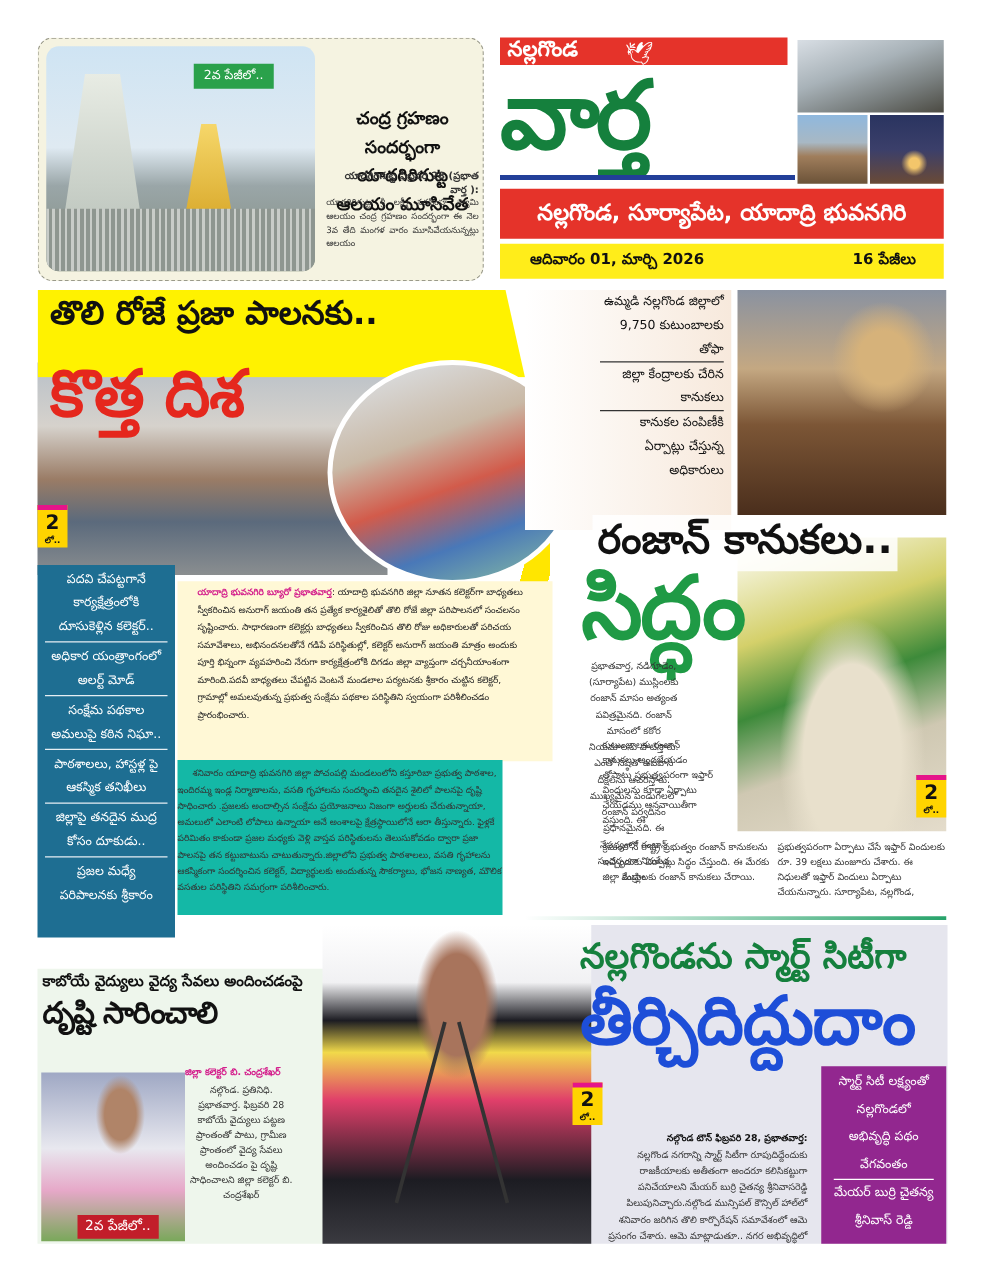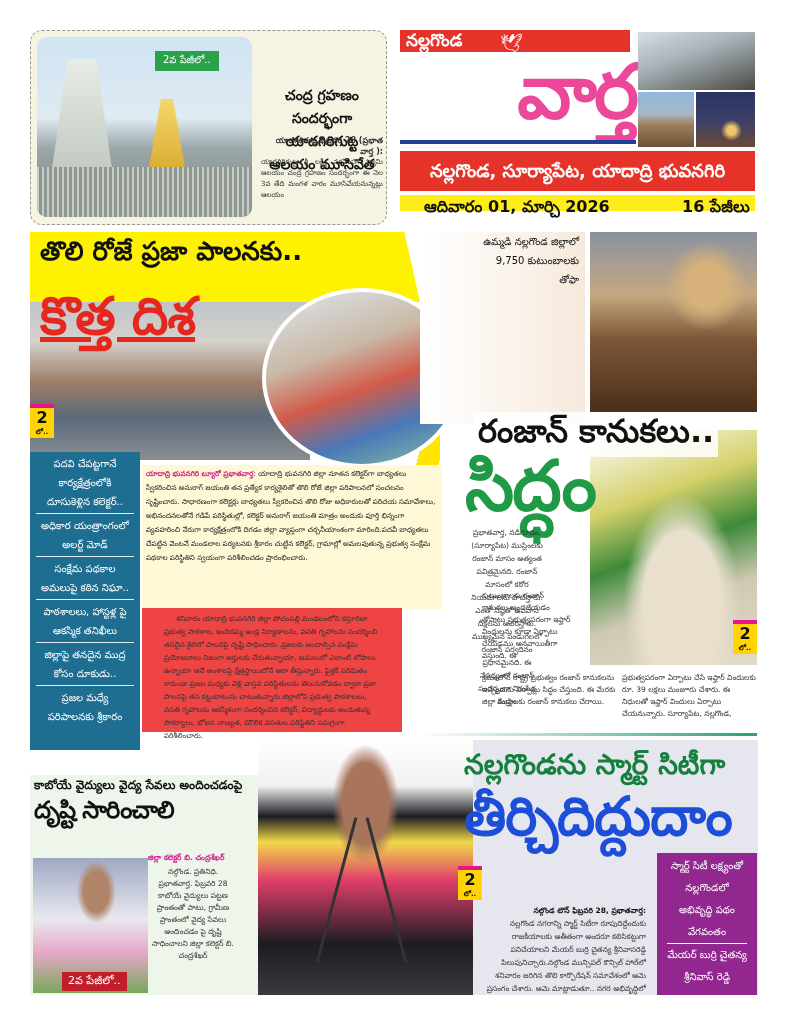--- a/index.html
+++ b/index.html
@@ -14,48 +14,48 @@
   .fence { left: 0; top: 130px; width: 215px; height: 50px; background: repeating-linear-gradient(90deg,#c8ccc8 0 2px,#8e9690 2px 5px); }
   .page-badge-green { left: 118px; top: 14px; background: #2aa14b; color: #fff; font-size: 10px; padding: 3px 8px; }
   .teaser-title { left: 230px; top: 6px; width: 122px; text-align: center; font-size: 14px; font-weight: bold; line-height: 23px; color: #111; margin-top: 47px; }
   .teaser-body { left: 230px; top: 104px; width: 122px; font-size: 7px; line-height: 11px; color: #333; text-align: justify; }
   .teaser-body .lead { text-align: right; font-weight: bold; font-size: 8px; }
 
   
   .mast-top { left: 400px; top: 30px; width: 230px; height: 22px; background: #e5332a; }
   .mast-small { left: 406px; top: 30px; font-size: 17px; color: #fff; font-weight: bold; }
   .dove { left: 500px; top: 32px; font-size: 18px; color: #fff; }
-  .mast-logo { left: 400px; top: 46px; width: 236px; height: 92px; color: #ec4899; font-size: 76px; font-weight: 900; line-height: 92px; letter-spacing: -3px; font-family: "DejaVu Sans", sans-serif; text-align: right; }
+  .mast-logo { left: 400px; top: 46px; width: 236px; height: 92px; color: #15803d; font-size: 76px; font-weight: 900; line-height: 92px; letter-spacing: -3px; font-family: "DejaVu Sans", sans-serif; }
   .mast-rule { left: 400px; top: 140px; width: 236px; height: 4px; background: #223f99; }
   .mast-photo1 { left: 638px; top: 32px; width: 117px; height: 58px; background: linear-gradient(160deg,#d8dee4 0%, #a8b2b8 40%, #7a8080 70%, #4b4a42 100%); }
   .mast-photo2 { left: 638px; top: 92px; width: 56px; height: 55px; background: linear-gradient(180deg,#8fb8de 0%,#a8b8c4 40%,#a07e5c 60%,#6b5238 100%); }
   .mast-photo3 { left: 696px; top: 92px; width: 59px; height: 55px; background: radial-gradient(circle at 60% 70%, #f3c66b 0 8%, transparent 20%), linear-gradient(180deg,#2a3460 0%,#3b3f6a 50%,#6a4a36 100%); }
   .mast-districts { left: 400px; top: 151px; width: 355px; height: 40px; background: #e5332a; color: #fff; font-size: 18px; font-weight: bold; line-height: 40px; text-align: center; }
-  .mast-date { left: 400px; top: 195px; width: 355px; height: 16px; background: #ffed1a; font-size: 16px; font-weight: bold; line-height: 24px; color: #111; }
+  .mast-date { left: 400px; top: 195px; width: 355px; height: 28px; background: #ffed1a; font-size: 12px; font-weight: bold; line-height: 24px; color: #111; }
   .mast-date .d { position: absolute; left: 24px; }
   .mast-date .p { position: absolute; left: 282px; }
 
   
   .lead-band { left: 30px; top: 232px; width: 390px; height: 70px; background: #fff200; clip-path: polygon(0 0, 96% 0, 100% 100%, 0 100%); }
   .lead-kicker { left: 40px; top: 236px; font-size: 26px; font-weight: 900; color: #111; }
   .lead-photo { left: 30px; top: 290px; width: 280px; height: 170px; background: linear-gradient(180deg,#b8c0c8 0%,#d6d2cc 30%,#9a7c66 55%,#5b6a7c 75%,#8a8e90 100%); }
-  .lead-headline { left: 40px; top: 286px; font-size: 52px; font-weight: 900; color: #e5271d; letter-spacing: -1px; text-decoration: underline; }
+  .lead-headline { left: 40px; top: 286px; font-size: 52px; font-weight: 900; color: #e5271d; letter-spacing: -1px; }
   .lead-circle { left: 262px; top: 288px; width: 200px; height: 180px; border-radius: 50%; background: linear-gradient(160deg,#dfe6ee 0%,#c9b9a6 35%,#d25b4b 55%,#4978b8 75%,#8cc2a0 100%); border: 4px solid #fff; }
   .yellow-slash { left: 400px; top: 232px; width: 40px; height: 500px; background: linear-gradient(105deg, transparent 45%, #ffe600 45%, #ffe600 58%, transparent 58%); }
   .badge-2 { width: 24px; height: 34px; background: #ffd400; border-top: 4px solid #e5148a; text-align: center; font-weight: 900; font-size: 16px; line-height: 20px; color: #111; }
   .badge-2 small { display: block; font-size: 7px; line-height: 8px; }
   .lead-badge { left: 30px; top: 404px; }
 
   .side-box { left: 30px; top: 452px; width: 110px; height: 298px; background: #1e6e92; color: #fff; text-align: center; font-size: 10px; line-height: 19px; padding-top: 2px; }
   .side-box .item { padding: 0 2px 2px; border-bottom: 1px solid #e6eef3; margin: 0 6px 2px; }
   .side-box .item:last-child { border-bottom: none; }
 
-  .lead-body-top { left: 142px; top: 465px; width: 300px; background: #fff8d6; font-size: 7.2px; line-height: 14px; color: #222; padding: 2px 4px; height: 144px; }
+  .lead-body-top { left: 142px; top: 465px; width: 300px; background: #fff8d6; font-size: 7.2px; line-height: 14px; color: #222; padding: 2px 16px; height: 144px; }
   .lead-body-top .byline { color: #d41f8c; font-weight: bold; }
-  .lead-body-bottom { left: 142px; top: 608px; width: 260px; background: #ef4444; font-size: 7.2px; line-height: 13px; color: #333; padding: 4px 22px; height: 124px; text-indent: 12px; }
+  .lead-body-bottom { left: 142px; top: 608px; width: 260px; background: #14b8a6; font-size: 7.2px; line-height: 13px; color: #333; padding: 4px 0; height: 124px; text-indent: 12px; }
 
   
   .ramzan-bullets { left: 420px; top: 232px; width: 165px; height: 192px; background: linear-gradient(90deg,#fff 0%,#f7e9dc 100%); text-align: right; font-size: 10px; line-height: 19px; color: #111; padding-right: 6px; }
   .ramzan-bullets .b { border-bottom: 1px solid #333; margin-left: 60px; }
   .ramzan-bullets .b:last-child { border-bottom: none; }
   .ramzan-photo { left: 590px; top: 232px; width: 167px; height: 180px; background: radial-gradient(ellipse at 70% 30%, #d6b27a 0 12%, transparent 25%), linear-gradient(180deg,#8a92a0 0%,#c4a882 35%,#7c5636 60%,#4a2e1c 100%); }
   .ramzan-kicker { left: 474px; top: 412px; font-size: 32px; font-weight: 900; color: #111; background: rgba(255,255,255,0.85); padding: 0 4px; }
   .ramzan-product { left: 590px; top: 430px; width: 167px; height: 235px; background: radial-gradient(ellipse at 55% 75%, #e8e0cc 0 30%, transparent 45%), linear-gradient(160deg,#ffffff 0%,#d4d06a 30%,#3d8a3a 50%,#cfc8b2 70%,#e4dccb 100%); }
   .ramzan-headline { left: 465px; top: 445px; font-size: 70px; font-weight: 900; color: #1f9a45; letter-spacing: -2px; }
   .ramzan-col1 { left: 468px; top: 510px; width: 78px; font-size: 7.5px; line-height: 13px; text-align: center; color: #333; margin-top: 16px; }
@@ -145,20 +145,22 @@
   <div class="item">ప్రజల మధ్యే పరిపాలనకు శ్రీకారం</div>
 </div>
 
 <div class="abs lead-body-top">
   <span class="byline">యాదాద్రి భువనగిరి బ్యూరో ప్రభాతవార్త</span><span>: యాదాద్రి భువనగిరి జిల్లా నూతన కలెక్టర్‌గా బాధ్యతలు స్వీకరించిన అనురాగ్ జయంతి తన ప్రత్యేక కార్యశైలితో తొలి రోజే జిల్లా పరిపాలనలో సంచలనం సృష్టించారు. సాధారణంగా కలెక్టర్లు బాధ్యతలు స్వీకరించిన తొలి రోజు అధికారులతో పరిచయ సమావేశాలు, అభినందనలతోనే గడిపే పరిస్థితుల్లో, కలెక్టర్ అనురాగ్ జయంతి మాత్రం అందుకు పూర్తి భిన్నంగా వ్యవహరించి నేరుగా కార్యక్షేత్రంలోకి దిగడం జిల్లా వ్యాప్తంగా చర్చనీయాంశంగా మారింది.పదవీ బాధ్యతలు చేపట్టిన వెంటనే మండలాల పర్యటనకు శ్రీకారం చుట్టిన కలెక్టర్, గ్రామాల్లో అమలవుతున్న ప్రభుత్వ సంక్షేమ పథకాల పరిస్థితిని స్వయంగా పరిశీలించడం ప్రారంభించారు.</span>
 </div>
 <div class="abs lead-body-bottom">శనివారం యాదాద్రి భువనగిరి జిల్లా పోచంపల్లి మండలంలోని కస్తూరిబా ప్రభుత్వ పాఠశాల, ఇందిరమ్మ ఇండ్ల నిర్మాణాలను, వసతి గృహాలను సందర్శించి తనదైన శైలిలో పాలనపై దృష్టి సాధించారు .ప్రజలకు అందాల్సిన సంక్షేమ ప్రయోజనాలు నిజంగా అర్హులకు చేరుతున్నాయా, అమలులో ఎలాంటి లోపాలు ఉన్నాయా అనే అంశాలపై క్షేత్రస్థాయిలోనే ఆరా తీస్తున్నారు. ఫైళ్లకే పరిమితం కాకుండా ప్రజల మధ్యకు వెళ్లి వాస్తవ పరిస్థితులను తెలుసుకోవడం ద్వారా ప్రజా పాలనపై తన కట్టుబాటును చాటుతున్నారు.జిల్లాలోని ప్రభుత్వ పాఠశాలలు, వసతి గృహాలను ఆకస్మికంగా సందర్శించిన కలెక్టర్, విద్యార్థులకు అందుతున్న సౌకర్యాలు, భోజన నాణ్యత, మౌలిక వసతుల పరిస్థితిని సమగ్రంగా పరిశీలించారు.</div>
 
 <div class="abs ramzan-bullets">
   <div class="b">ఉమ్మడి నల్లగొండ జిల్లాలో 9,750 కుటుంబాలకు తోఫా</div>
+  <div class="b">జిల్లా కేంద్రాలకు చేరిన కానుకలు</div>
+  <div class="b">కానుకల పంపిణీకి ఏర్పాట్లు చేస్తున్న అధికారులు</div>
 </div>
 <div class="abs ramzan-photo"></div>
 <div class="abs ramzan-product"></div>
 <div class="abs ramzan-kicker">రంజాన్ కానుకలు..</div>
 <div class="abs ramzan-headline">సిద్ధం</div>
 <div class="abs ramzan-col1">ప్రభాతవార్త, నడిగూడెం, (సూర్యాపేట) ముస్లింలకు రంజాన్ మాసం అత్యంత పవిత్రమైనది. రంజాన్ మాసంలో కఠోర నియమాలను పాటిస్తారు. ఎంతో నిష్ఠతో ఉపవాస దీక్షలను ఆచరిస్తారు. ముఖ్యమైన పండుగలలో రంజాన్ పర్వదినం ప్రధానమైనది. ఈ నేపథ్యంలో రంజాన్ సందర్భంగా నిరుపేద ముస్లిం</div>
 <div class="abs ramzan-col2">కుటుంబాలకు రంజాన్ కానుకలు అందజేయడం తోపాటు ప్రభుత్వపరంగా ఇఫ్తార్ విందులను కూడా ఏర్పాటు చేయడము ఆనవాయితీగా వస్తుంది. ఈ</div>
 <div class="abs ramzan-tail">క్రమంలోనే రాష్ట్ర ప్రభుత్వం రంజాన్ కానుకలను ఇచ్చేందుకు ఏర్పాట్లు సిద్ధం చేస్తుంది. ఈ మేరకు జిల్లా కేంద్రాలకు రంజాన్ కానుకలు చేరాయి.</div>
 <div class="abs ramzan-tail2">ప్రభుత్వపరంగా ఏర్పాటు చేసే ఇఫ్తార్ విందులకు రూ. 39 లక్షలు మంజూరు చేశారు. ఈ నిధులతో ఇఫ్తార్ విందులు ఏర్పాటు చేయనున్నారు. సూర్యాపేట, నల్లగొండ,</div>
 <div class="abs badge-2 ramzan-badge">

